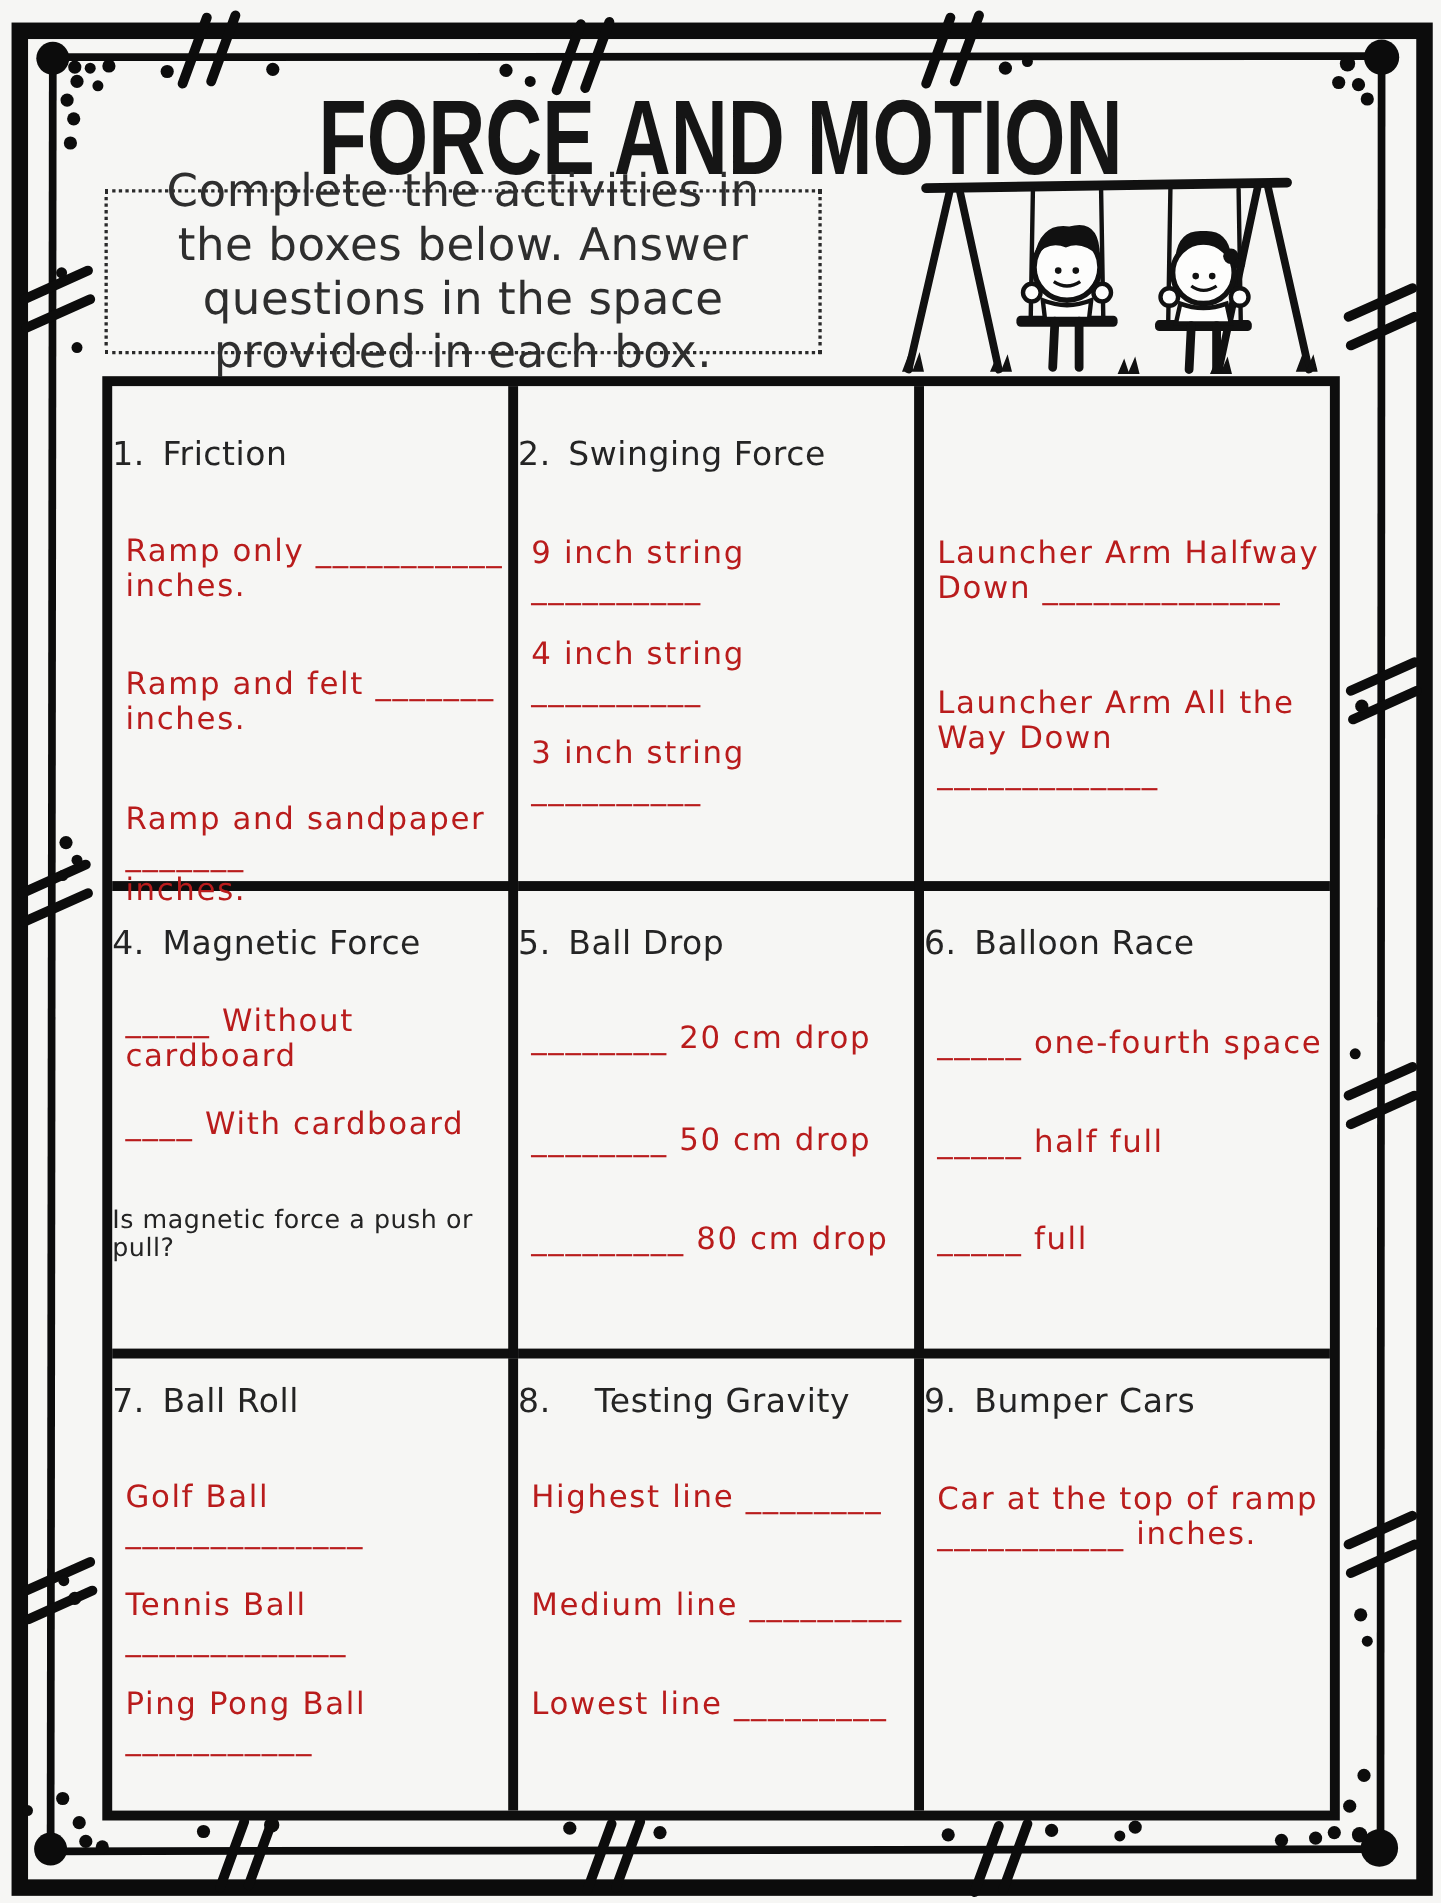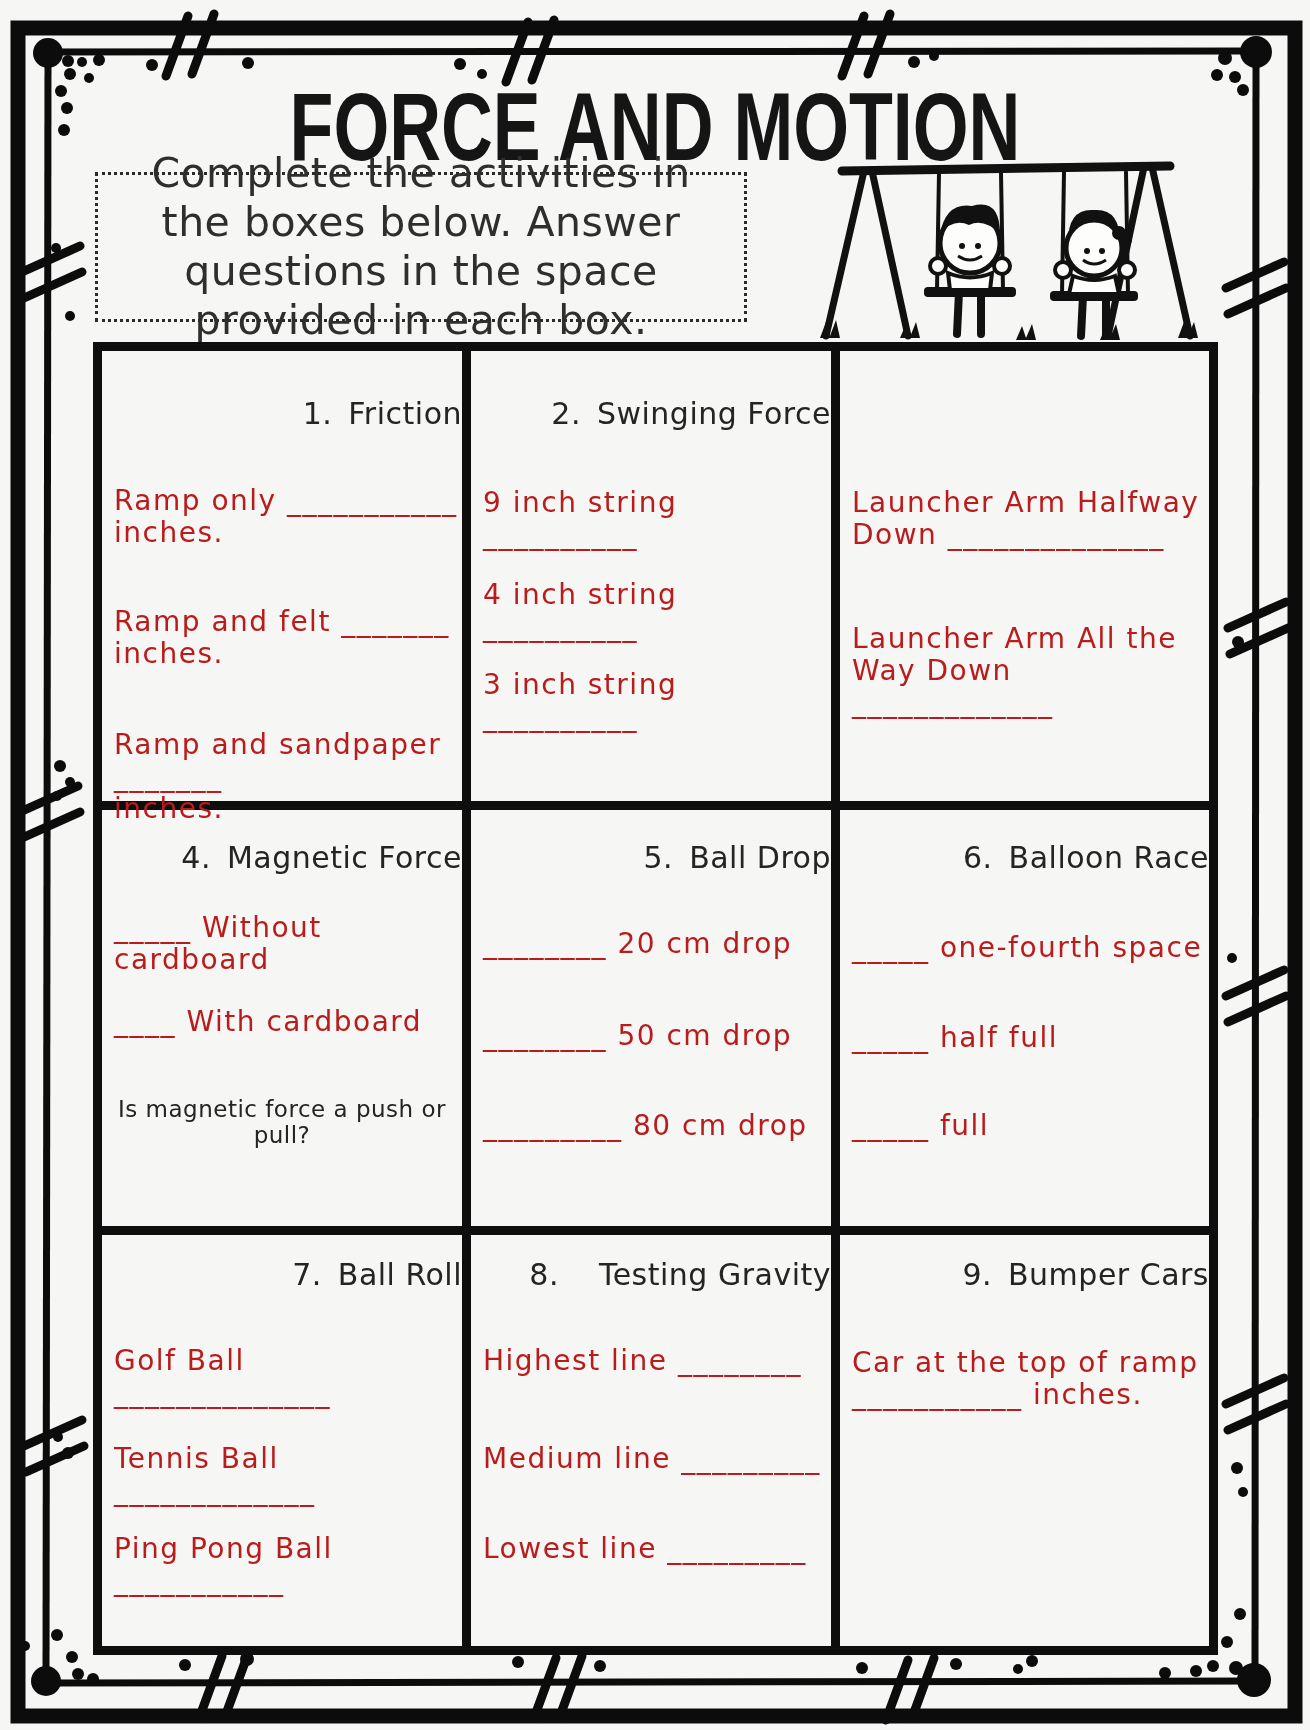--- a/index.html
+++ b/index.html
@@ -39,36 +39,36 @@
     position:absolute;left:93px;top:342px;width:1125px;height:1313px;
     box-sizing:border-box;border:9px solid #0e0e0e;z-index:2;
     display:grid;grid-template-columns:369px 369px 369px;
     grid-template-rows:459px 425px 411px;
   }
   .cell{position:relative;box-sizing:border-box;}
   .cell.bR{border-right:9px solid #0e0e0e;}
   .cell.bB{border-bottom:9px solid #0e0e0e;}
 
   .box-title{
-    position:absolute;left:0;right:0;text-align:right;
+    position:absolute;left:0;right:0;text-align:left;
     font-size:30px;color:#242424;letter-spacing:.5px;white-space:nowrap;
   }
   .box-title .num{margin-right:16px;}
   .cell-8 .box-title .num{margin-right:40px;}
   .row1 .box-title{top:45px;}
   .row2 .box-title{top:30px;}
   .row3 .box-title{top:22px;}
 
   .line{
     position:absolute;left:12px;right:2px;
     font-size:28px;line-height:32px;letter-spacing:1.5px;
     color:#b91c1c;white-space:pre-line;
   }
   .question{
-    position:absolute;left:0;right:0;text-align:center;
+    position:absolute;left:0;right:0;
     font-size:23px;color:#242424;letter-spacing:.5px;
   }
   
   .cell-1 .l1{top:134px}.cell-1 .l2{top:255px}.cell-1 .l3{top:378px}
   .cell-2 .l1{top:136px}.cell-2 .l2{top:228px}.cell-2 .l3{top:318px}
   .cell-3 .l1{top:136px}.cell-3 .l2{top:272px}
   .cell-4 .l1{top:102px}.cell-4 .l2{top:196px}.cell-4 .q{top:286px}
   .cell-5 .l1{top:118px}.cell-5 .l2{top:210px}.cell-5 .l3{top:300px}
   .cell-6 .l1{top:122px}.cell-6 .l2{top:212px}.cell-6 .l3{top:300px}
   .cell-7 .l1{top:110px}.cell-7 .l2{top:208px}.cell-7 .l3{top:298px}

